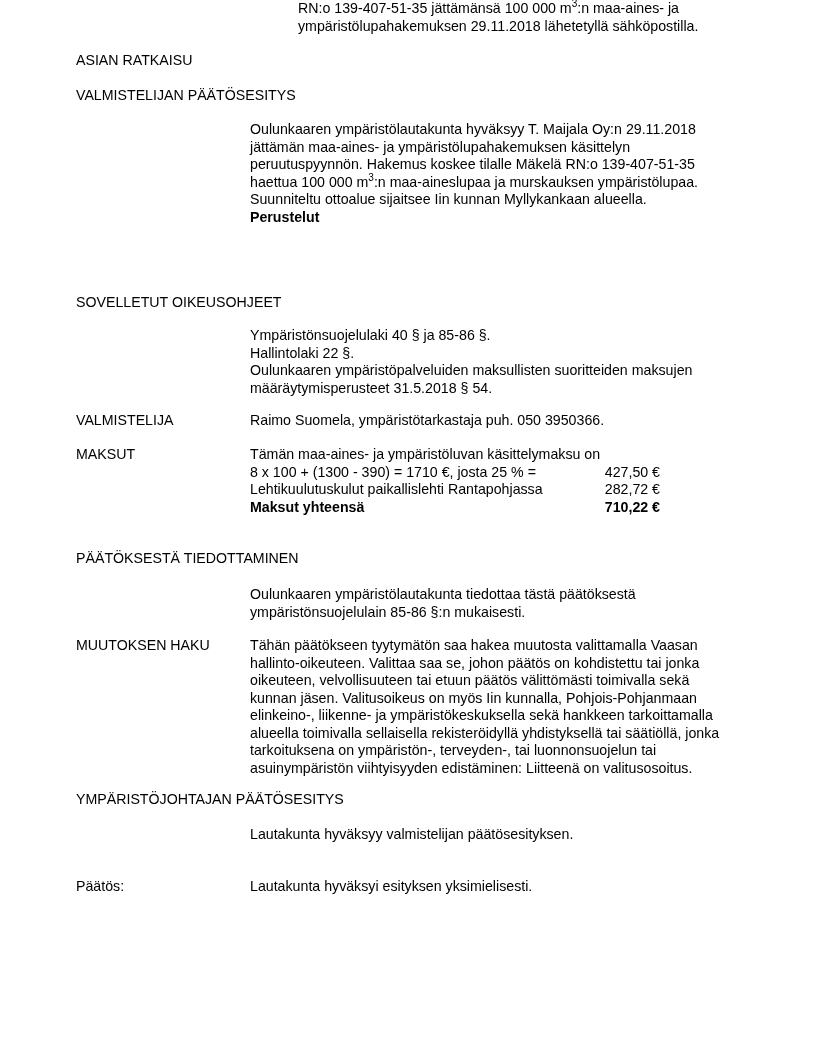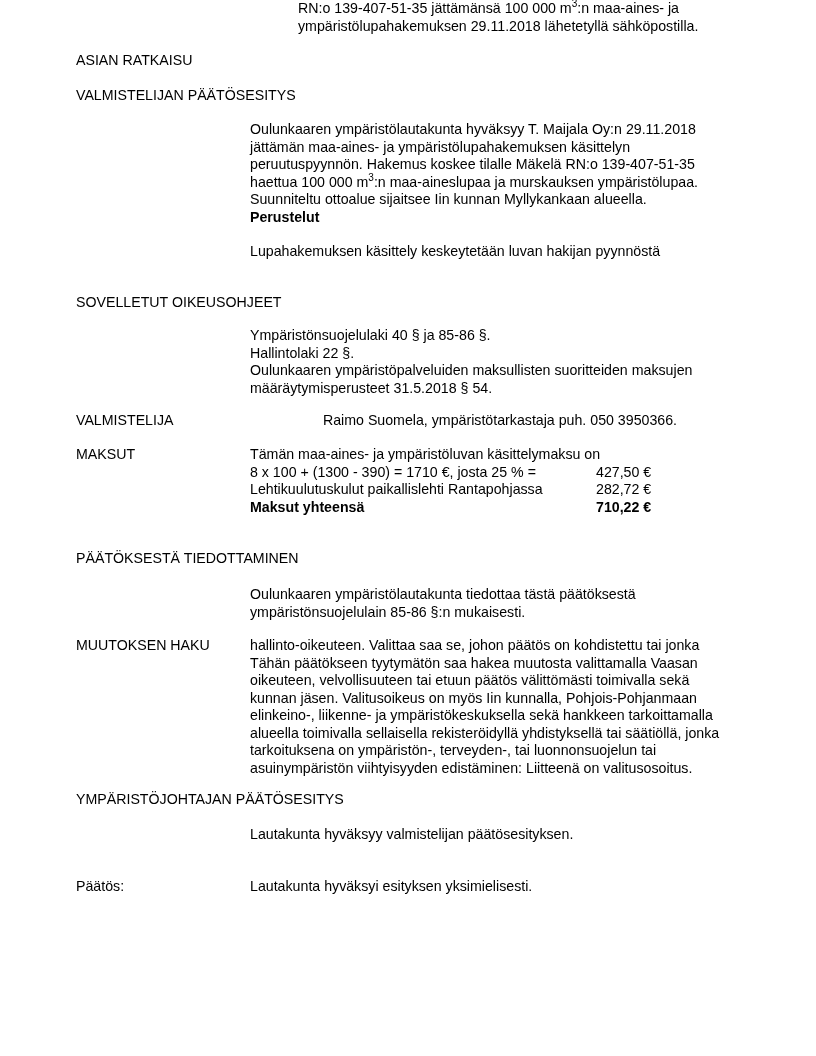--- a/index.html
+++ b/index.html
@@ -8,54 +8,53 @@
       font-family: "Liberation Sans", sans-serif; font-size: 14.2px; color: #000; line-height: 17.5px;
     }
     .abs { position: absolute; }
     .lbl { left: 76px; }
     .body { left: 250px; width: 500px; }
     p { margin: 0; }
     sup { font-size: 10px; line-height: 0; vertical-align: 6px; }
     .bold { font-weight: bold; }
     .fee-row { display: flex; width: 410px; }
     .fee-row .t { flex: 1; }
-    .fee-row .v { width: 64px; text-align: left; }
+    .fee-row .v { width: 64px; text-align: right; }
   </style>
 </head>
 <body>
 
 <div class="abs body" style="top:0px;margin-left:48px;">
   <p><span>RN:o 139-407-51-35 jättämänsä 100 000 m</span><sup>3</sup><span>:n maa-aines- ja</span></p>
   <p>ympäristölupahakemuksen 29.11.2018 lähetetyllä sähköpostilla.</p>
 </div>
 
 <div class="abs lbl" style="top:52px;">ASIAN RATKAISU</div>
 <div class="abs lbl" style="top:87px;">VALMISTELIJAN PÄÄTÖSESITYS</div>
 
 <div class="abs body" style="top:121px;">
   <p>Oulunkaaren ympäristölautakunta hyväksyy T. Maijala Oy:n 29.11.2018</p>
   <p>jättämän maa-aines- ja ympäristölupahakemuksen käsittelyn</p>
   <p>peruutuspyynnön. Hakemus koskee tilalle Mäkelä RN:o 139-407-51-35</p>
   <p><span>haettua 100 000 m</span><sup>3</sup><span>:n maa-aineslupaa ja murskauksen ympäristölupaa.</span></p>
   <p>Suunniteltu ottoalue sijaitsee Iin kunnan Myllykankaan alueella.</p>
   <p class="bold">Perustelut</p>
-  <p style="margin-top:17px;">Lupahakemuksen käsittely keskeytetään luvan hakijan pyynnöstä</p>
 </div>
 
 <div class="abs lbl" style="top:294px;">SOVELLETUT OIKEUSOHJEET</div>
 
 <div class="abs body" style="top:327px;">
   <p>Ympäristönsuojelulaki 40 § ja 85-86 §.</p>
   <p>Hallintolaki 22 §.</p>
   <p>Oulunkaaren ympäristöpalveluiden maksullisten suoritteiden maksujen</p>
   <p>määräytymisperusteet 31.5.2018 § 54.</p>
 </div>
 
 <div class="abs lbl" style="top:412px;">VALMISTELIJA</div>
-<div class="abs body" style="top:412px;text-align:center;">Raimo Suomela, ympäristötarkastaja puh. 050 3950366.</div>
+<div class="abs body" style="top:412px;">Raimo Suomela, ympäristötarkastaja puh. 050 3950366.</div>
 
 <div class="abs lbl" style="top:446px;text-align:right;">MAKSUT</div>
 <div class="abs body" style="top:446px;">
   <p>Tämän maa-aines- ja ympäristöluvan käsittelymaksu on</p>
   <div class="fee-row">
     <span class="t">8 x 100 + (1300 - 390) = 1710 €, josta 25 % =</span>
     <span class="v">427,50 €</span>
   </div>
   <div class="fee-row">
     <span class="t">Lehtikuulutuskulut paikallislehti Rantapohjassa</span>
@@ -68,22 +67,22 @@
 </div>
 
 <div class="abs lbl" style="top:550px;">PÄÄTÖKSESTÄ TIEDOTTAMINEN</div>
 <div class="abs body" style="top:586px;">
   <p>Oulunkaaren ympäristölautakunta tiedottaa tästä päätöksestä</p>
   <p>ympäristönsuojelulain 85-86 §:n mukaisesti.</p>
 </div>
 
 <div class="abs lbl" style="top:637px;">MUUTOKSEN HAKU</div>
 <div class="abs body" style="top:637px;">
+  <p>Tähän päätökseen tyytymätön saa hakea muutosta valittamalla Vaasan</p>
   <p>hallinto-oikeuteen. Valittaa saa se, johon päätös on kohdistettu tai jonka</p>
-  <p>Tähän päätökseen tyytymätön saa hakea muutosta valittamalla Vaasan</p>
   <p>oikeuteen, velvollisuuteen tai etuun päätös välittömästi toimivalla sekä</p>
   <p>kunnan jäsen. Valitusoikeus on myös Iin kunnalla, Pohjois-Pohjanmaan</p>
   <p>elinkeino-, liikenne- ja ympäristökeskuksella sekä hankkeen tarkoittamalla</p>
   <p>alueella toimivalla sellaisella rekisteröidyllä yhdistyksellä tai säätiöllä, jonka</p>
   <p>tarkoituksena on ympäristön-, terveyden-, tai luonnonsuojelun tai</p>
   <p>asuinympäristön viihtyisyyden edistäminen: Liitteenä on valitusosoitus.</p>
 </div>
 
 <div class="abs lbl" style="top:791px;">YMPÄRISTÖJOHTAJAN PÄÄTÖSESITYS</div>
 <div class="abs body" style="top:826px;">Lautakunta hyväksyy valmistelijan päätösesityksen.</div>

